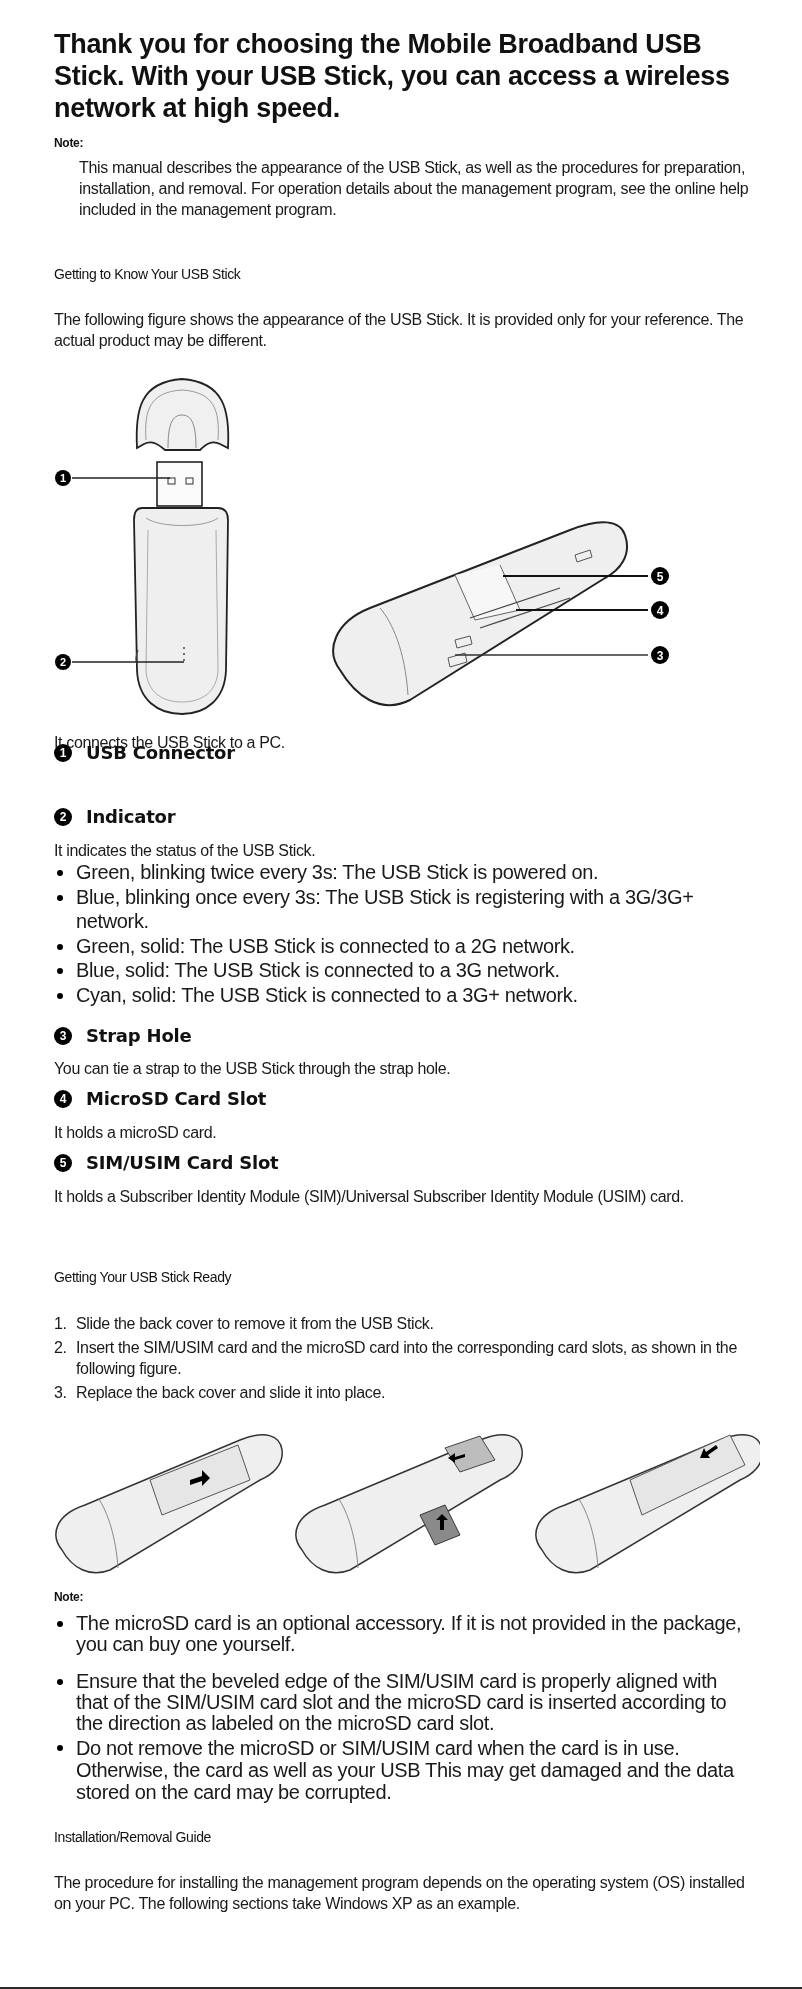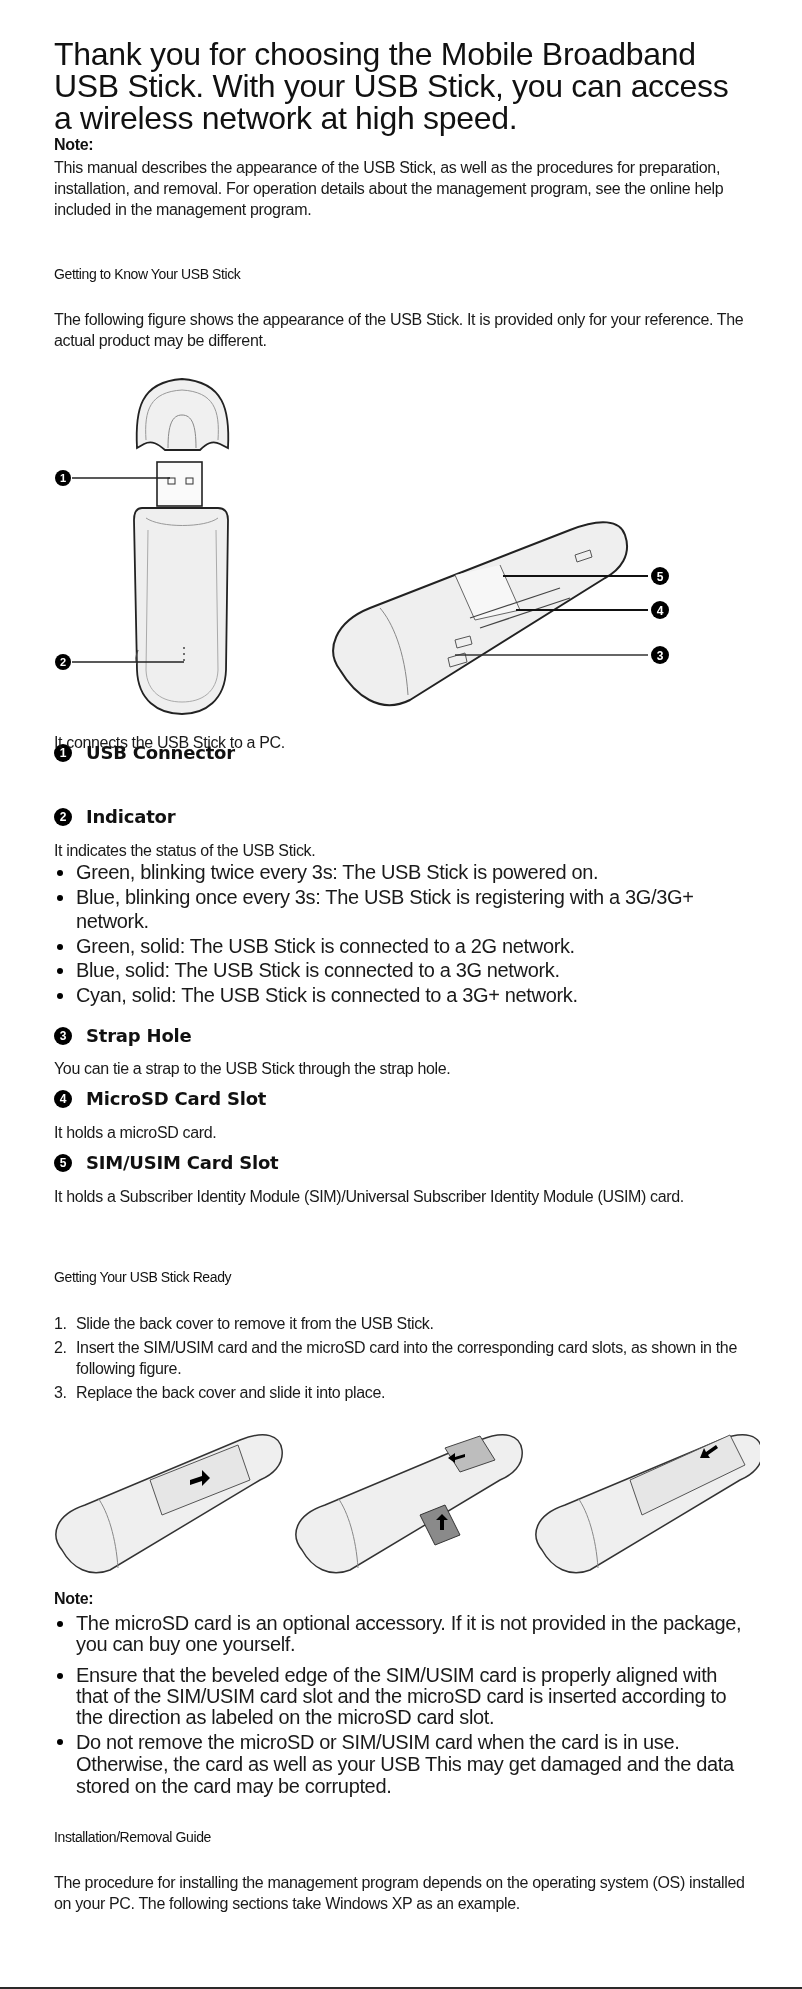--- a/index.html
+++ b/index.html
@@ -3,24 +3,24 @@
   <meta charset="utf-8">
   <style>
     html, body { margin: 0; padding: 0; background: #ffffff; }
     body {
       width: 802px; height: 1989px; position: relative; overflow: hidden;
       font-family: "Liberation Sans", sans-serif; color: #111;
     }
     .page { position: absolute; left: 54px; top: 0; width: 700px; }
     .abs { position: absolute; left: 0; }
     .title {
-      top: 38px; font-size: 32px; font-weight: normal; line-height: 32px;
+      top: 28px; font-size: 27px; font-weight: bold; line-height: 32px;
       letter-spacing: -0.3px; width: 700px;
     }
-    .note-label { font-size: 16px; font-weight: bold; letter-spacing: -0.3px; }
+    .note-label { font-size: 12px; font-weight: bold; letter-spacing: -0.3px; }
     .body-text { font-size: 16px; line-height: 21px; letter-spacing: -0.35px; color: #1a1a1a; }
     .h2 { font-size: 14px; font-weight: normal; letter-spacing: -0.4px; }
     .item-h {
       font-family: "DejaVu Sans", sans-serif; font-size: 18px; font-weight: bold;
       display: flex; align-items: center; letter-spacing: -0.2px;
     }
     .item-h .num {
       display: inline-block; width: 18px; height: 18px; border-radius: 50%;
       background: #000; color: #fff; font-size: 12px; line-height: 18px; text-align: center;
       font-family: "Liberation Sans", sans-serif; margin-right: 14px;
@@ -38,21 +38,21 @@
     svg { display: block; }
     .fig { position: absolute; }
   </style>
 </head>
 <body>
 
 <div class="page">
 
   <div class="abs title">Thank you for choosing the Mobile Broadband USB Stick. With your USB Stick, you can access a wireless network at high speed.</div>
   <div class="abs note-label" style="top:136px;">Note:</div>
-  <div class="abs body-text" style="top:157px; width:690px;">This manual describes the appearance of the USB Stick, as well as the procedures for preparation, installation, and removal. For operation details about the management program, see the online help included in the management program.</div>
+  <div class="abs body-text" style="top:157px; width:690px;margin-left:25px;">This manual describes the appearance of the USB Stick, as well as the procedures for preparation, installation, and removal. For operation details about the management program, see the online help included in the management program.</div>
 
   <div class="abs h2" style="top:266px;">Getting to Know Your USB Stick</div>
   <div class="abs body-text" style="top:309px; width:700px;">The following figure shows the appearance of the USB Stick. It is provided only for your reference. The actual product may be different.</div>
 
   <svg class="fig" style="left:-54px; top:370px;" width="330" height="350" viewBox="0 0 330 350">
 
     <path d="M137 78 C135 40 140 12 182 9 C224 12 230 40 228 78 L220 74 C212 70 206 74 200 80 L165 80 C158 74 152 70 144 74 Z" fill="#f0f0f0" stroke="#222" stroke-width="1.8"></path>
     <path d="M146 70 C144 40 150 22 182 20 C214 22 220 40 218 70" fill="none" stroke="#999" stroke-width="1"></path>
     <path d="M168 78 C168 55 172 45 182 45 C192 45 196 55 196 78" fill="none" stroke="#888" stroke-width="1"></path>
 
@@ -158,21 +158,21 @@
     <g transform="translate(480,0)">
       <path d="M12 130 C0 115 5 95 35 85 L190 20 C215 10 230 15 232 30 C234 45 222 55 210 60 L60 150 C40 158 22 148 12 130 Z" fill="#efefef" stroke="#333" stroke-width="1.5"></path>
       <path d="M100 60 L112 95 L215 45 L200 15 Z" fill="#e6e6e6" stroke="#555" stroke-width="1"></path>
       <path d="M48 78 C58 92 66 118 68 148" fill="none" stroke="#888" stroke-width="1"></path>
       <path d="M186 25 L176 32 L174 28 L170 38 L180 38 L178 35 L188 28 Z" fill="#000"></path>
     </g>
   </svg>
 
   <div class="abs note-label" style="top:1590px;">Note:</div>
   <ul class="abs bul" style="top:1613px; width:692px;">
-    <li style="margin-bottom:10px;">The microSD card is an optional accessory. If it is not provided in the package, you can buy one yourself.</li>
+    <li style="margin-bottom:16px;">The microSD card is an optional accessory. If it is not provided in the package, you can buy one yourself.</li>
     <li style="margin-bottom:3px;">Ensure that the beveled edge of the SIM/USIM card is properly aligned with that of the SIM/USIM card slot and the microSD card is inserted according to the direction as labeled on the microSD card slot.</li>
     <li style="line-height:22px;">Do not remove the microSD or SIM/USIM card when the card is in use. Otherwise, the card as well as your USB This may get damaged and the data stored on the card may be corrupted.</li>
   </ul>
 
   <div class="abs h2" style="top:1829px;">Installation/Removal Guide</div>
   <div class="abs body-text" style="top:1872px; width:700px;">The procedure for installing the management program depends on the operating system (OS) installed on your PC. The following sections take Windows XP as an example.</div>
 </div>
 
 <div class="bottom-rule"></div>
 

